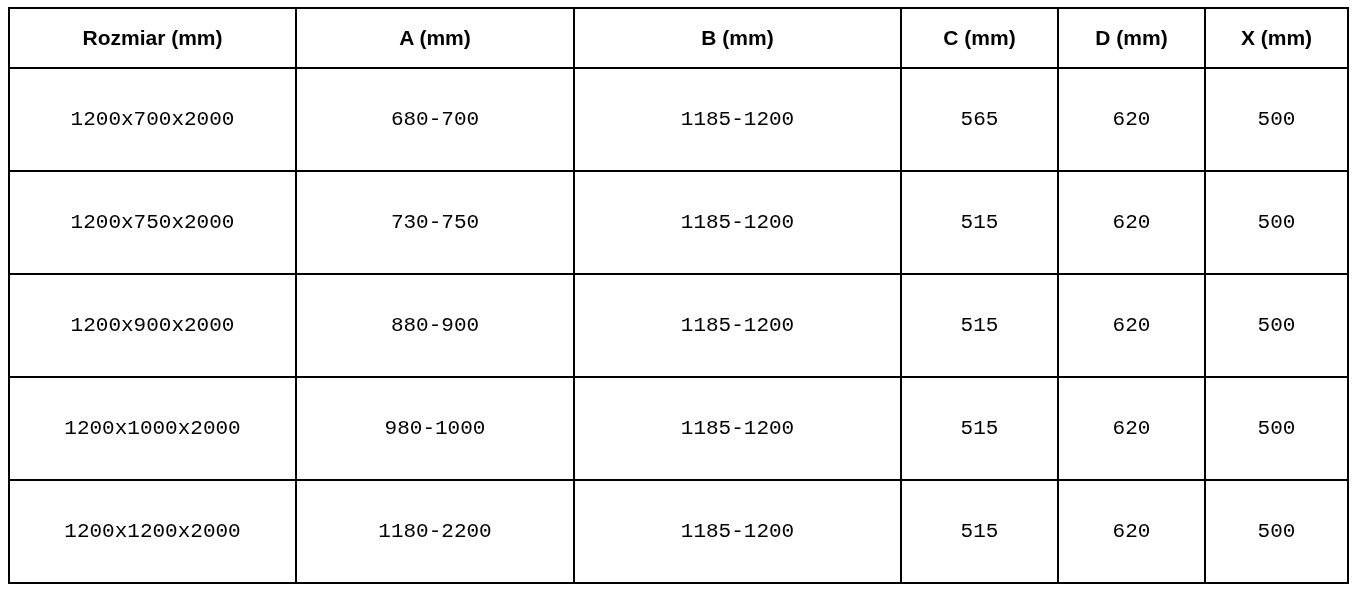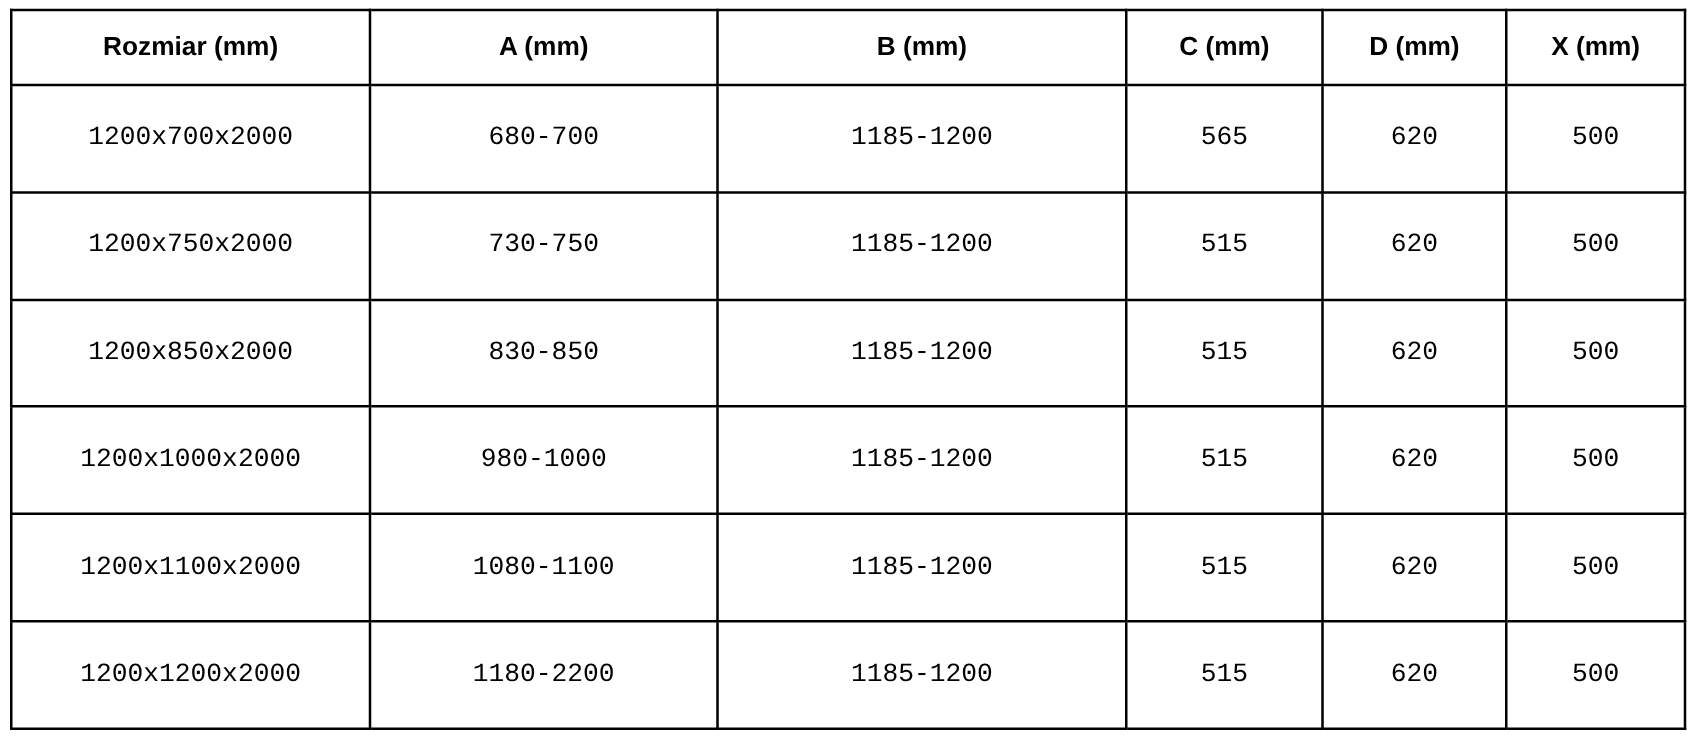--- a/index.html
+++ b/index.html
@@ -88,38 +88,30 @@
         </tr>
         <tr>
           <td>1200x750x2000</td>
           <td>730-750</td>
           <td>1185-1200</td>
           <td>515</td>
           <td>620</td>
           <td>500</td>
         </tr>
         <tr>
-          <td>1200x850x2000</td>
-          <td>830-850</td>
+          <td>1200x900x2000</td>
+          <td>880-900</td>
           <td>1185-1200</td>
           <td>515</td>
           <td>620</td>
           <td>500</td>
         </tr>
         <tr>
           <td>1200x1000x2000</td>
           <td>980-1000</td>
-          <td>1185-1200</td>
-          <td>515</td>
-          <td>620</td>
-          <td>500</td>
-        </tr>
-        <tr>
-          <td>1200x1100x2000</td>
-          <td>1080-1100</td>
           <td>1185-1200</td>
           <td>515</td>
           <td>620</td>
           <td>500</td>
         </tr>
         <tr>
           <td>1200x1200x2000</td>
           <td>1180-2200</td>
           <td>1185-1200</td>
           <td>515</td>

